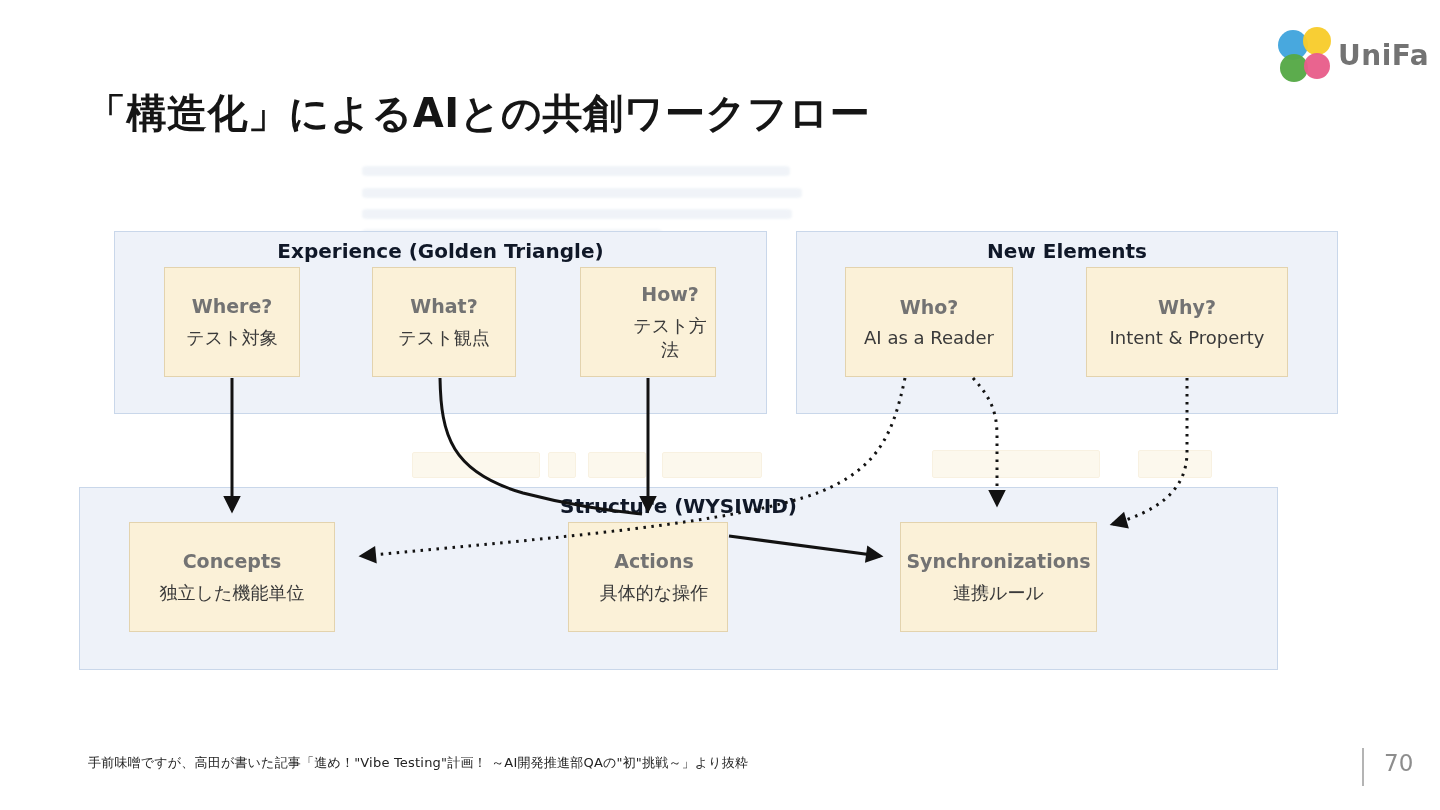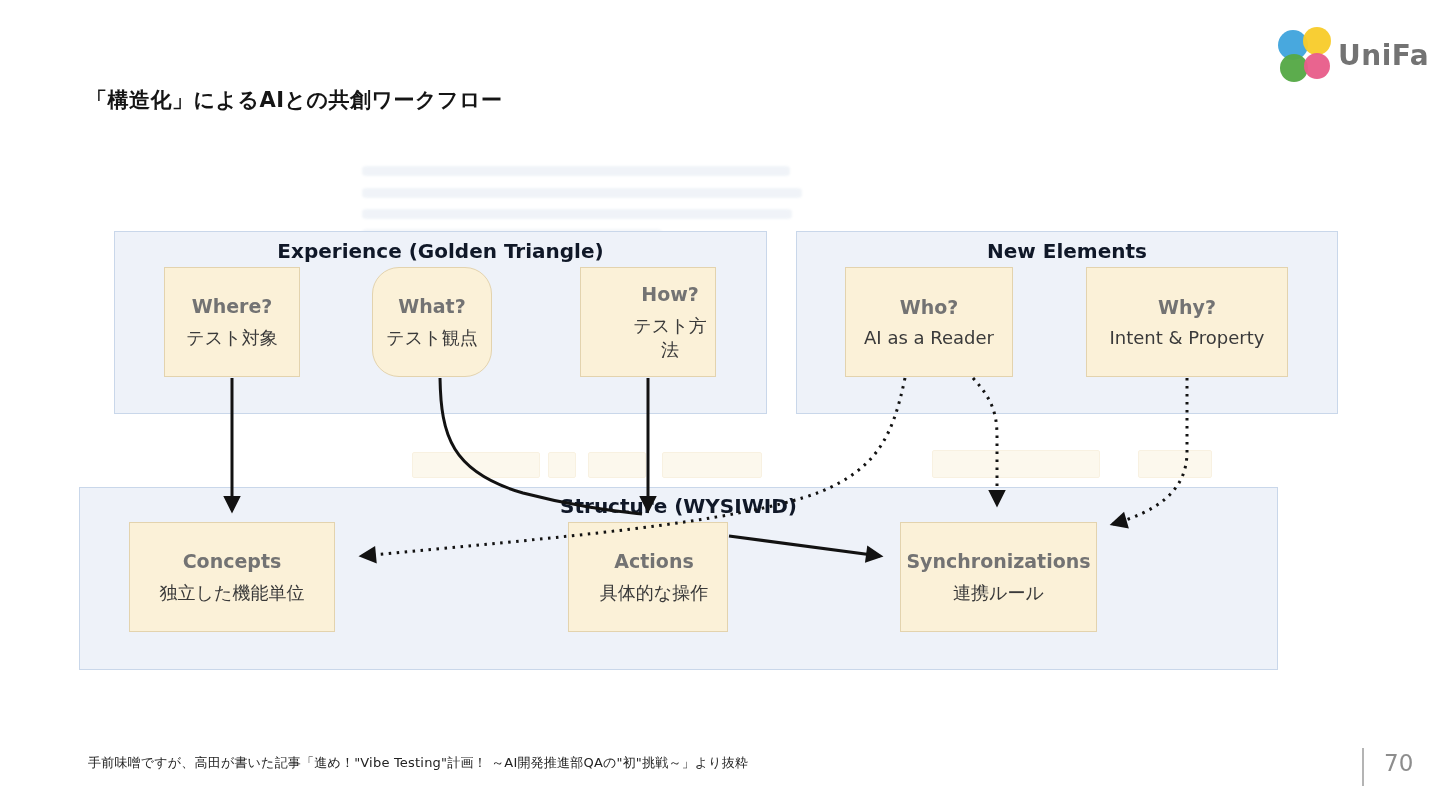--- a/index.html
+++ b/index.html
@@ -6,21 +6,21 @@
   html,body { width:1440px; height:810px; }
   body {
     font-family:"DejaVu Sans","Liberation Sans",sans-serif;
     background:#ffffff; position:relative; overflow:hidden;
   }
   .slide { position:absolute; inset:0; }
 
   
   .title {
     position:absolute; left:86px; top:86px;
-    font-size:21px; font-weight:800; color:#151515; letter-spacing:0.5px;
+    font-size:40px; font-weight:800; color:#151515; letter-spacing:0.5px;
   }
 
   
   .logo { position:absolute; left:1274px; top:26px; width:150px; height:58px; }
   .logo .dot { position:absolute; border-radius:50%; opacity:0.96; }
   .logo .dot.blue   { left:4px;  top:4px;  width:30px; height:30px; background:#41a4dd; }
   .logo .dot.yellow { left:29px; top:1px;  width:28px; height:28px; background:#f8cc2c; }
   .logo .dot.green  { left:6px;  top:28px; width:28px; height:28px; background:#55a946; }
   .logo .dot.pink   { left:30px; top:27px; width:26px; height:26px; background:#e85e8a; }
   .logo .logo-text {
@@ -105,21 +105,21 @@
   </div>
 
   <div class="group" id="group-structure" style="left:79px; top:487px; width:1199px; height:183px;">
     <div class="group-label">Structure (WYSIWID)</div>
   </div>
 
   <div class="node" style="left:164px; top:267px; width:136px;">
     <div class="node-title">Where?</div>
     <div class="node-sub">テスト対象</div>
   </div>
-  <div class="node" style="left:372px; top:267px; width:120px;border-radius:27px;">
+  <div class="node" style="left:372px; top:267px; width:144px;">
     <div class="node-title">What?</div>
     <div class="node-sub">テスト観点</div>
   </div>
   <div class="node" style="left:580px; top:267px; width:136px;padding-left:44px;">
     <div class="node-title">How?</div>
     <div class="node-sub">テスト方法</div>
   </div>
   <div class="node" style="left:845px; top:267px; width:168px;">
     <div class="node-title">Who?</div>
     <div class="node-sub">AI as a Reader</div>

